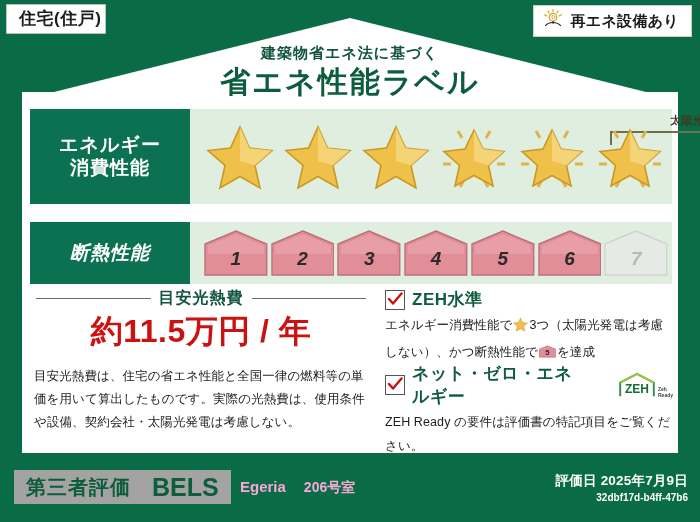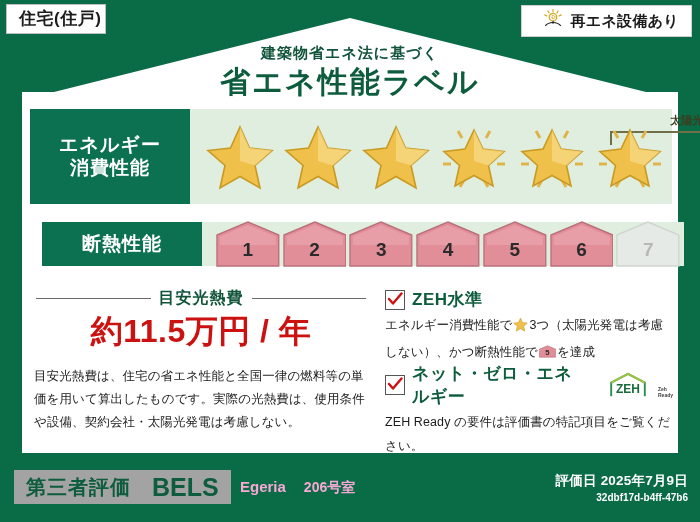--- a/index.html
+++ b/index.html
@@ -33,21 +33,21 @@
     font-size:17px;font-weight:bold;color:#1c1c1c;
     letter-spacing:.5px;line-height:1;
     z-index:12;
   }
 
   
   .re-badge{
     position:absolute;right:8px;top:5px;
     background:#ffffff;border:1px solid #cfcfcf;
     height:30px;display:flex;align-items:center;gap:6px;
-    padding:0 12px 0 20px;z-index:12;
+    padding:0 12px 0 8px;z-index:12;
   }
   .re-badge .txt{font-size:15px;font-weight:bold;color:#1c1c1c;letter-spacing:.3px;}
 
   
   .title-small{
     position:absolute;left:0;right:0;top:44px;text-align:center;
     font-size:15px;font-weight:bold;color:#11543b;letter-spacing:1px;z-index:11;
   }
   .title-big{
     position:absolute;left:0;right:0;top:62px;text-align:center;
@@ -61,21 +61,21 @@
     align-items:center;justify-content:center;
     font-size:19px;font-weight:bold;line-height:1.18;letter-spacing:1px;
     flex:0 0 auto;
   }
   .row-body{
     background:#dfeede;flex:1 1 auto;position:relative;
   }
 
   #row-energy{left:30px;top:109px;width:642px;height:95px;}
   #row-energy .row-label{width:160px;}
-  #row-insul{left:42px;top:222px;width:642px;height:44px;}
+  #row-insul{left:30px;top:222px;width:642px;height:62px;font-style:italic;}
   #row-insul .row-label{width:160px;font-size:19px;}
 
   
   .stars{
     position:absolute;left:8px;top:0;right:4px;bottom:0;
     display:flex;align-items:center;justify-content:flex-start;gap:2px;
     padding-left:4px;
   }
   .star-wrap{position:relative;width:76px;height:76px;display:flex;align-items:center;justify-content:center;}
   .star-wrap svg{display:block;}
@@ -130,21 +130,21 @@
   .chk{
     width:18px;height:18px;border:1.5px solid #555;background:#fff;
     position:relative;flex:0 0 auto;
   }
   .chk svg{position:absolute;left:1px;top:0px;}
   .zeh-title{font-size:17px;font-weight:bold;color:#0d5c3d;letter-spacing:.5px;}
   .zeh-body{
     font-size:12.5px;color:#1c1c1c;line-height:1.9;margin-top:3px;letter-spacing:.1px;
   }
   .inline-ic{display:inline-block;vertical-align:-3px;margin:0 1px;}
-  .zeh-logo{margin-left:20px;display:flex;align-items:flex-end;gap:10px;}
+  .zeh-logo{margin-left:20px;display:flex;align-items:flex-end;gap:1px;}
   .zeh-ready-sm{font-size:5px;line-height:1.1;color:#3d3d3d;font-weight:bold;}
 
   .zeh-block2{position:absolute;left:385px;top:362px;width:288px;}
 
   
   .bottom{
     position:absolute;left:0;bottom:0;width:700px;height:60px;background:#0a6b47;
   }
   .bels-box{
     position:absolute;left:14px;top:8px;height:34px;background:#a3a3a3;

